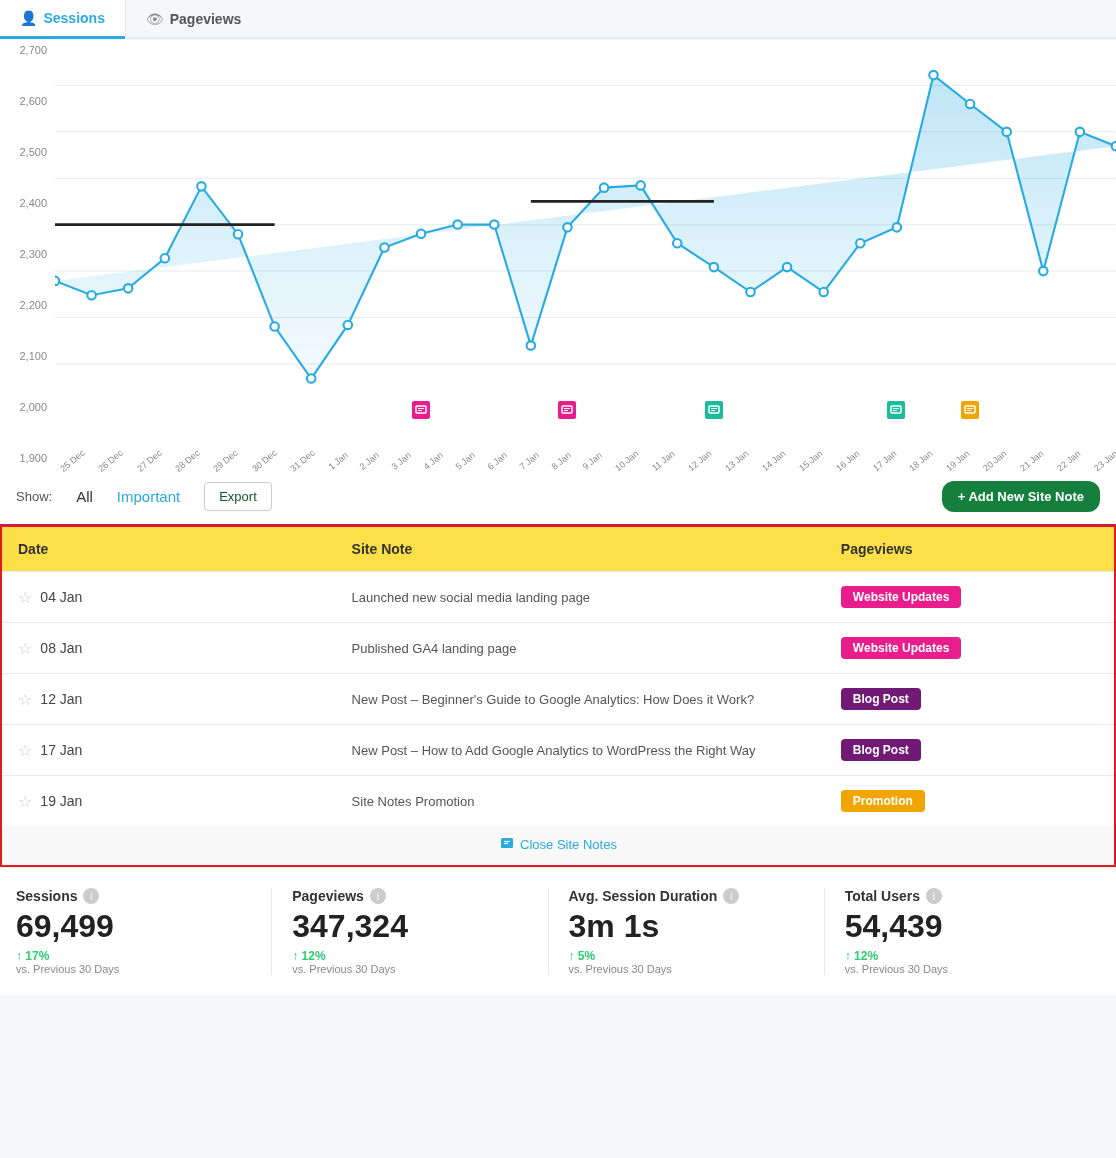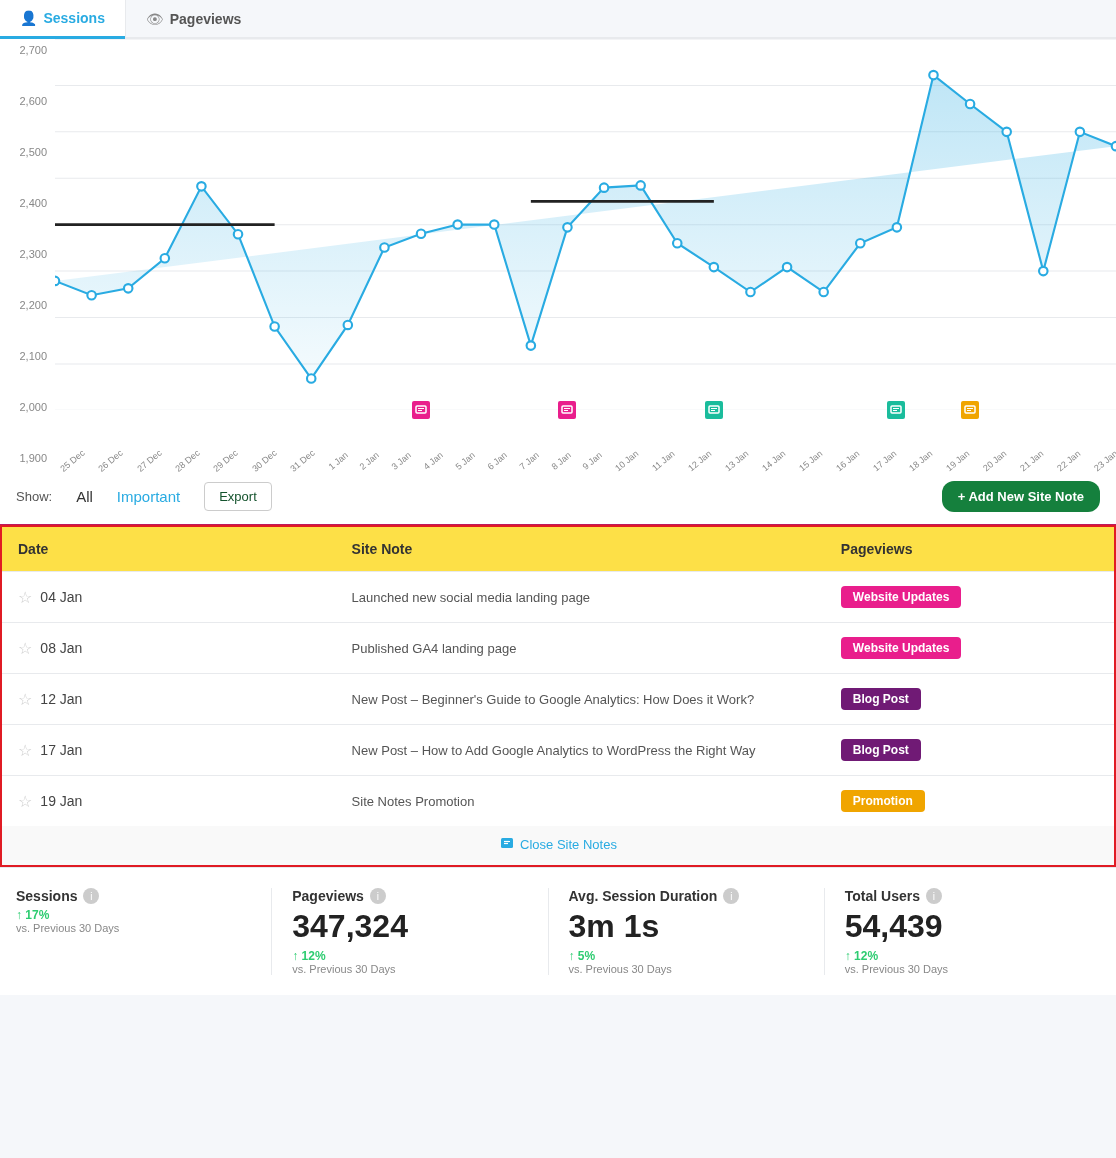--- a/index.html
+++ b/index.html
@@ -339,20 +339,21 @@
       </a>
     </div>
   </div>
 
   <div class="stats-row">
     <div class="stat-card">
       <div class="stat-header">
         <span class="stat-title">Sessions</span>
         <span class="info-icon">i</span>
       </div>
+      <div class="stat-value">69,499</div>
       <div class="stat-change positive">
         <span>↑ 17%</span>
       </div>
       <div class="stat-prev">vs. Previous 30 Days</div>
     </div>
     <div class="stat-card">
       <div class="stat-header">
         <span class="stat-title">Pageviews</span>
         <span class="info-icon">i</span>
       </div>

